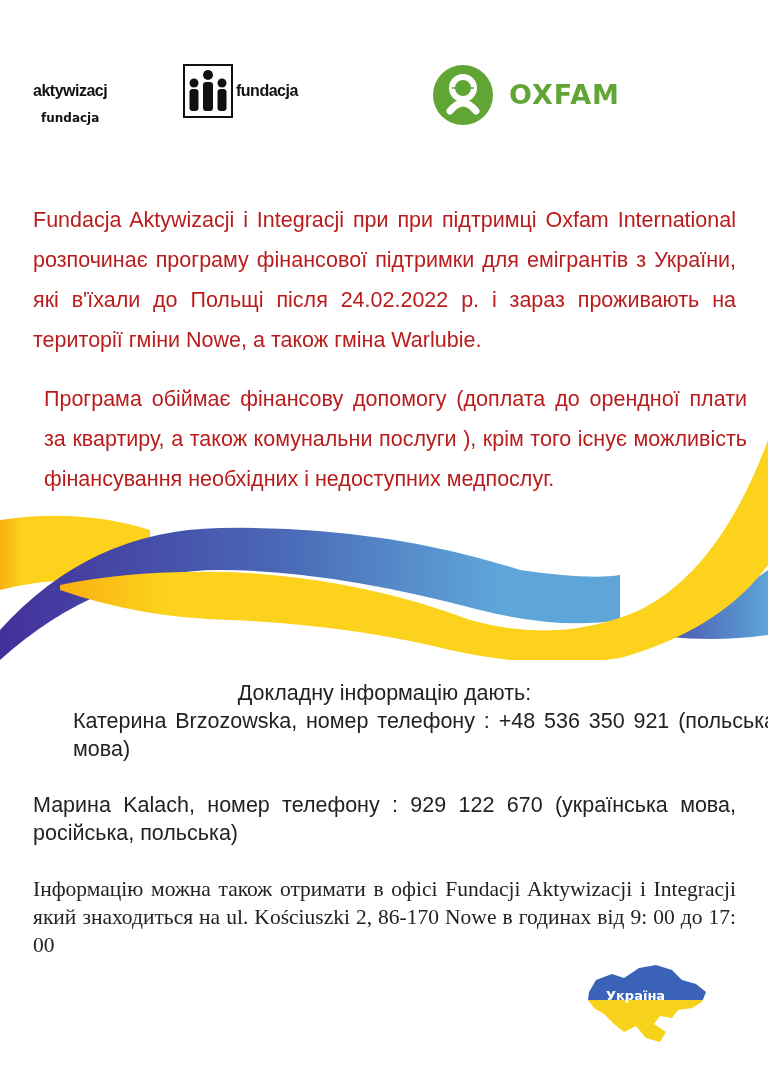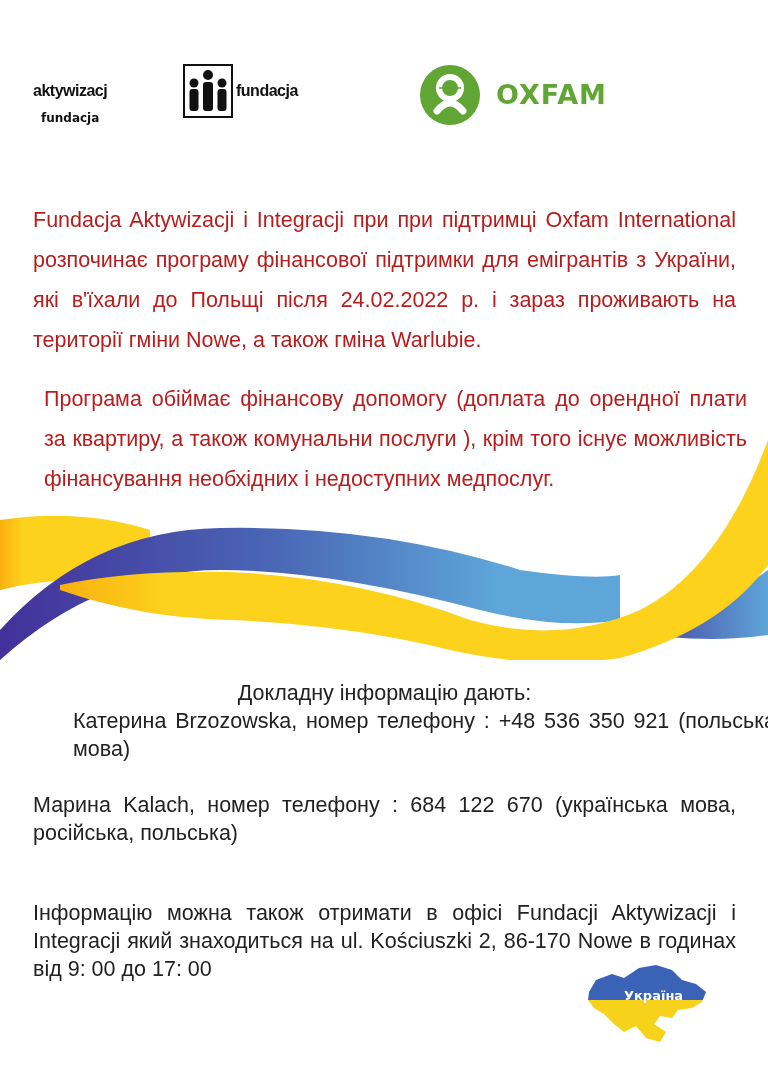--- a/index.html
+++ b/index.html
@@ -5,32 +5,32 @@
     html, body { margin: 0; padding: 0; background: #ffffff; }
     body { width: 768px; height: 1087px; position: relative; overflow: hidden; font-family: "Liberation Sans", sans-serif; color: #222; }
 
     .logo-left { position: absolute; left: 33px; top: 64px; width: 330px; height: 70px; }
     .logo-left .word { position: absolute; font-family: Liberation Sans, sans-serif; font-weight: bold; font-size: 16px; color: #111; letter-spacing: -0.5px; top: 18px; }
     .logo-left .w1 { left: 0; }
     .logo-left .w2 { left: 203px; }
     .logo-left .sub { position: absolute; left: 0; top: 47px; font-family: "DejaVu Sans", sans-serif; font-weight: bold; font-size: 12px; color: #111; margin-left: 8px; }
     .logo-left .box { position: absolute; left: 150px; top: 0; width: 50px; height: 54px; border: 2px solid #111; box-sizing: border-box; }
 
-    .logo-oxfam { position: absolute; left: 420px; top: 65px; width: 180px; height: 62px; text-align: center; }
+    .logo-oxfam { position: absolute; left: 433px; top: 65px; width: 180px; height: 62px; text-align: center; }
     .logo-oxfam .circle { position: absolute; left: 0; top: 0; width: 60px; height: 60px; border-radius: 50%; background: #61a534; }
     .logo-oxfam .brand { position: absolute; left: 76px; top: 14px; font-family: "DejaVu Sans", sans-serif; font-weight: bold; font-size: 27px; color: #61a534; letter-spacing: 1px; }
 
     .text-block { position: absolute; left: 33px; width: 703px; font-size: 21.5px; line-height: 40px; text-align: justify; color: #b91c1c; font-family: "Liberation Sans", sans-serif; }
     .p1 { top: 200px; }
     .p2 { top: 368px; }
     .contact-block { position: absolute; left: 33px; width: 703px; font-size: 21.5px; line-height: 28px; color: #222; }
     .c-heading { top: 679px; text-align: center; }
     .c1 { top: 707px; text-align: justify; margin-left: 40px; }
     .c2 { top: 791px; text-align: justify; }
-    .c3 { top: 899px; text-align: justify; }
+    .c3 { top: 875px; text-align: justify; font-family: Liberation Serif, serif; }
 
     .ribbon { position: absolute; left: 0; top: 420px; width: 768px; height: 240px; }
     .ukraine-map { position: absolute; left: 584px; top: 962px; width: 130px; height: 90px; }
   </style>
 </head>
 <body>
 
 <div class="logo-left">
   <span class="word w1">aktywizacj</span>
   <div class="box">
@@ -83,29 +83,29 @@
 
   <path d="M0 210 Q90 110 220 108 Q380 105 520 150 Q590 160 620 155 L620 200 Q560 210 480 190 Q330 150 220 150 Q100 150 0 240 Z" fill="url(#blu)"></path>
 
   <path d="M620 220 Q700 200 768 150 L768 215 Q700 225 620 210 Z" fill="url(#blu2)"></path>
 
   <path d="M60 165 Q130 150 230 152 Q360 158 470 200 Q560 225 640 190 Q720 150 768 20 L768 145 Q720 210 620 238 Q540 250 450 230 Q350 205 230 200 Q140 198 60 170 Z" fill="url(#yel)"></path>
 </svg>
 
 <div class="contact-block c-heading">Докладну інформацію дають:</div>
 <div class="contact-block c1">Катерина Brzozowska, номер телефону : +48 536 350 921 (польська мова)</div>
-<div class="contact-block c2">Марина Kalach, номер телефону : 684 122 670 (українська мова, російська, польська)</div>
+<div class="contact-block c2">Марина Kalach, номер телефону : 929 122 670 (українська мова, російська, польська)</div>
 <div class="contact-block c3">Інформацію можна також отримати в офісі Fundacji Aktywizacji i Integracji  який знаходиться  на ul. Kościuszki 2, 86-170 Nowe в годинах від 9: 00 до 17: 00</div>
 
 <div class="ukraine-map">
   <svg width="130" height="90" viewBox="0 0 130 90">
     <defs>
       <clipPath id="ua">
         <path d="M5 30 L12 18 L28 12 L40 16 L55 6 L72 3 L88 8 L98 18 L112 22 L122 30 L118 40 L108 46 L94 48 L88 56 L76 54 L70 62 L82 70 L76 80 L62 76 L52 64 L40 70 L30 62 L20 52 L10 46 L4 38 Z"></path>
       </clipPath>
     </defs>
     <g clip-path="url(#ua)">
       <rect x="0" y="0" width="130" height="38" fill="#3a63b8"></rect>
       <rect x="0" y="38" width="130" height="52" fill="#f7d21a"></rect>
     </g>
   </svg>
-  <span style="position:absolute;left:40px;top:26px;font-family:'DejaVu Sans',sans-serif;font-weight:bold;font-size:13px;color:#fff;">Україна</span>
+  <span style="position:absolute;left:22px;top:26px;font-family:'DejaVu Sans',sans-serif;font-weight:bold;font-size:13px;color:#fff;">Україна</span>
 </div>
 
 </body></html>

